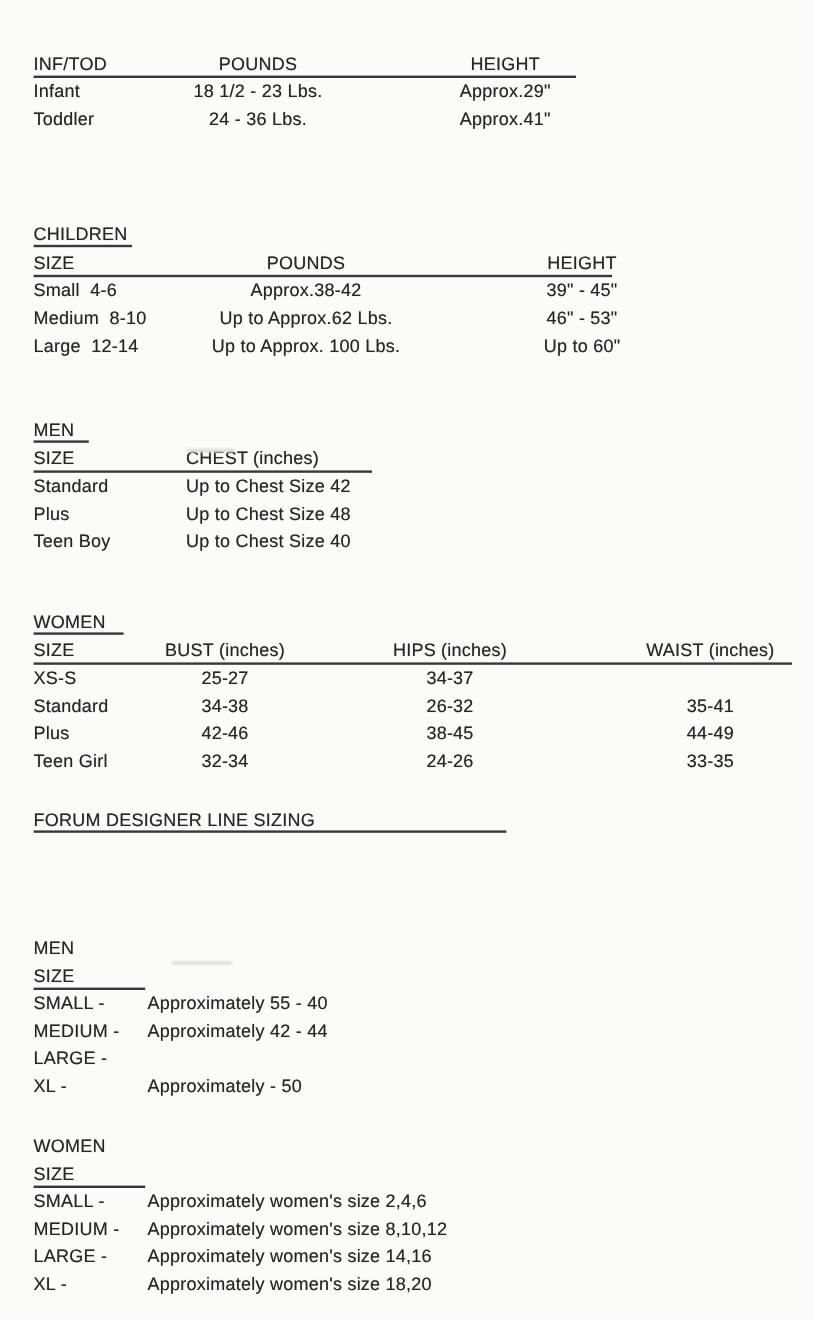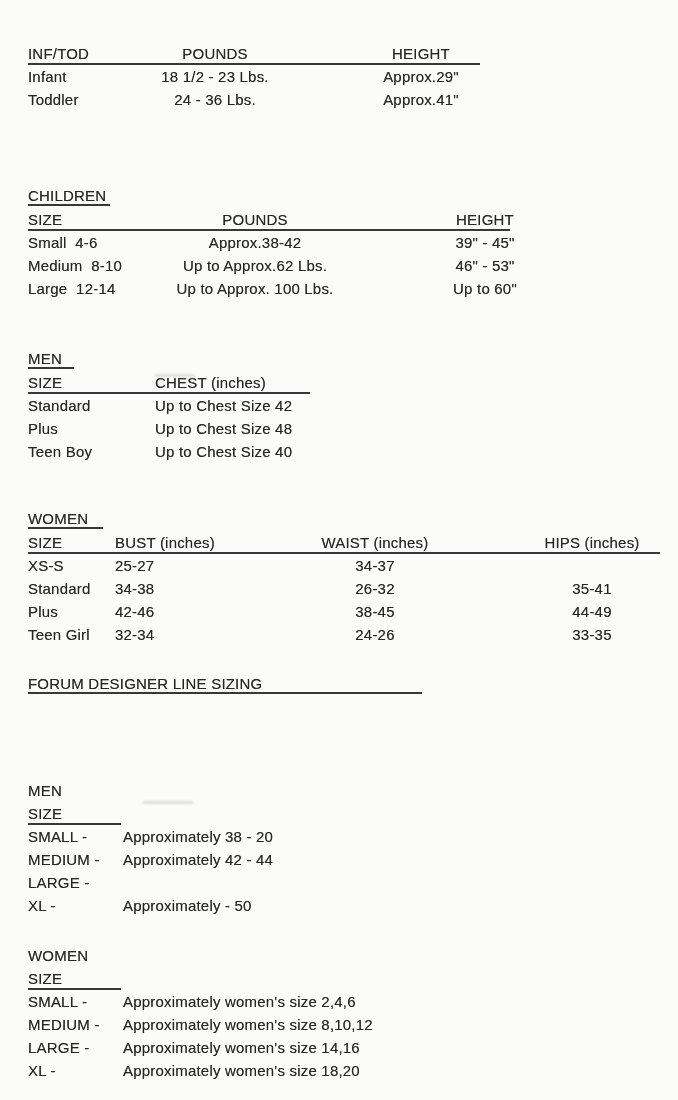--- a/index.html
+++ b/index.html
@@ -18,21 +18,21 @@
   .grid{display:grid}
   
   .g-inftod{grid-template-columns:82px 210px 170px}
   .g-inftod > :nth-child(2){text-align:center}
   .g-inftod > :nth-child(3){text-align:center;padding-left:32px}
   .g-child{grid-template-columns:87px 280px 180px}
   .g-child > :nth-child(2){text-align:center}
   .g-child > :nth-child(3){text-align:center}
   .g-men{grid-template-columns:127px 260px}
   .g-women{grid-template-columns:87px 145px 230px 188px}
-  .g-women > :nth-child(2){}
+  .g-women > :nth-child(2){text-align:center}
   .g-women > :nth-child(3){text-align:center}
   .g-women > :nth-child(4){text-align:center;padding-left:16px}
   .g-forum{grid-template-columns:95px 420px}
   
   .artifact{position:absolute;height:3px;background:#dddddb;filter:blur(1px)}
 </style>
 </head>
 <body>
 
 <div class="doc">
@@ -80,43 +80,43 @@
         <div class="line grid g-men"><span>Teen Boy</span><span>Up to Chest Size 40</span></div>
       </div>
   </section>
 
   <section style="top:508px">
     <div class="line titleline">WOMEN</div>
     <div class="rule" style="width:75px"></div>
     <div class="line grid g-women" style="margin-top:2px">
       <span>SIZE</span>
       <span>BUST (inches)</span>
+      <span>HIPS (inches)</span>
       <span>WAIST (inches)</span>
-      <span>HIPS (inches)</span>
     </div>
     <div class="rule" style="width:632px"></div>
     <div>
         <div class="line grid g-women"><span>XS-S</span><span>25-27</span><span>34-37</span></div>
         <div class="line grid g-women"><span>Standard</span><span>34-38</span><span>26-32</span><span>35-41</span></div>
         <div class="line grid g-women"><span>Plus</span><span>42-46</span><span>38-45</span><span>44-49</span></div>
         <div class="line grid g-women"><span>Teen Girl</span><span>32-34</span><span>24-26</span><span>33-35</span></div>
       </div>
   </section>
 
   <section style="top:673px">
     <div class="line titleline">FORUM DESIGNER LINE SIZING</div>
     <div class="rule" style="width:394px"></div>
   </section>
 
   <section style="top:779px">
     <div class="line">MEN</div>
     <div class="line">SIZE</div>
     <div class="rule" style="width:93px"></div>
     <div>
-        <div class="line grid g-forum"><span>SMALL -</span><span>Approximately 38 - 20</span></div>
+        <div class="line grid g-forum"><span>SMALL -</span><span>Approximately 55 - 40</span></div>
         <div class="line grid g-forum"><span>MEDIUM -</span><span>Approximately 42 - 44</span></div>
         <div class="line grid g-forum"><span>LARGE -</span></div>
         <div class="line grid g-forum"><span>XL -</span><span>Approximately - 50</span></div>
       </div>
   </section>
 
   <section style="top:944px">
     <div class="line">WOMEN</div>
     <div class="line">SIZE</div>
     <div class="rule" style="width:93px"></div>

